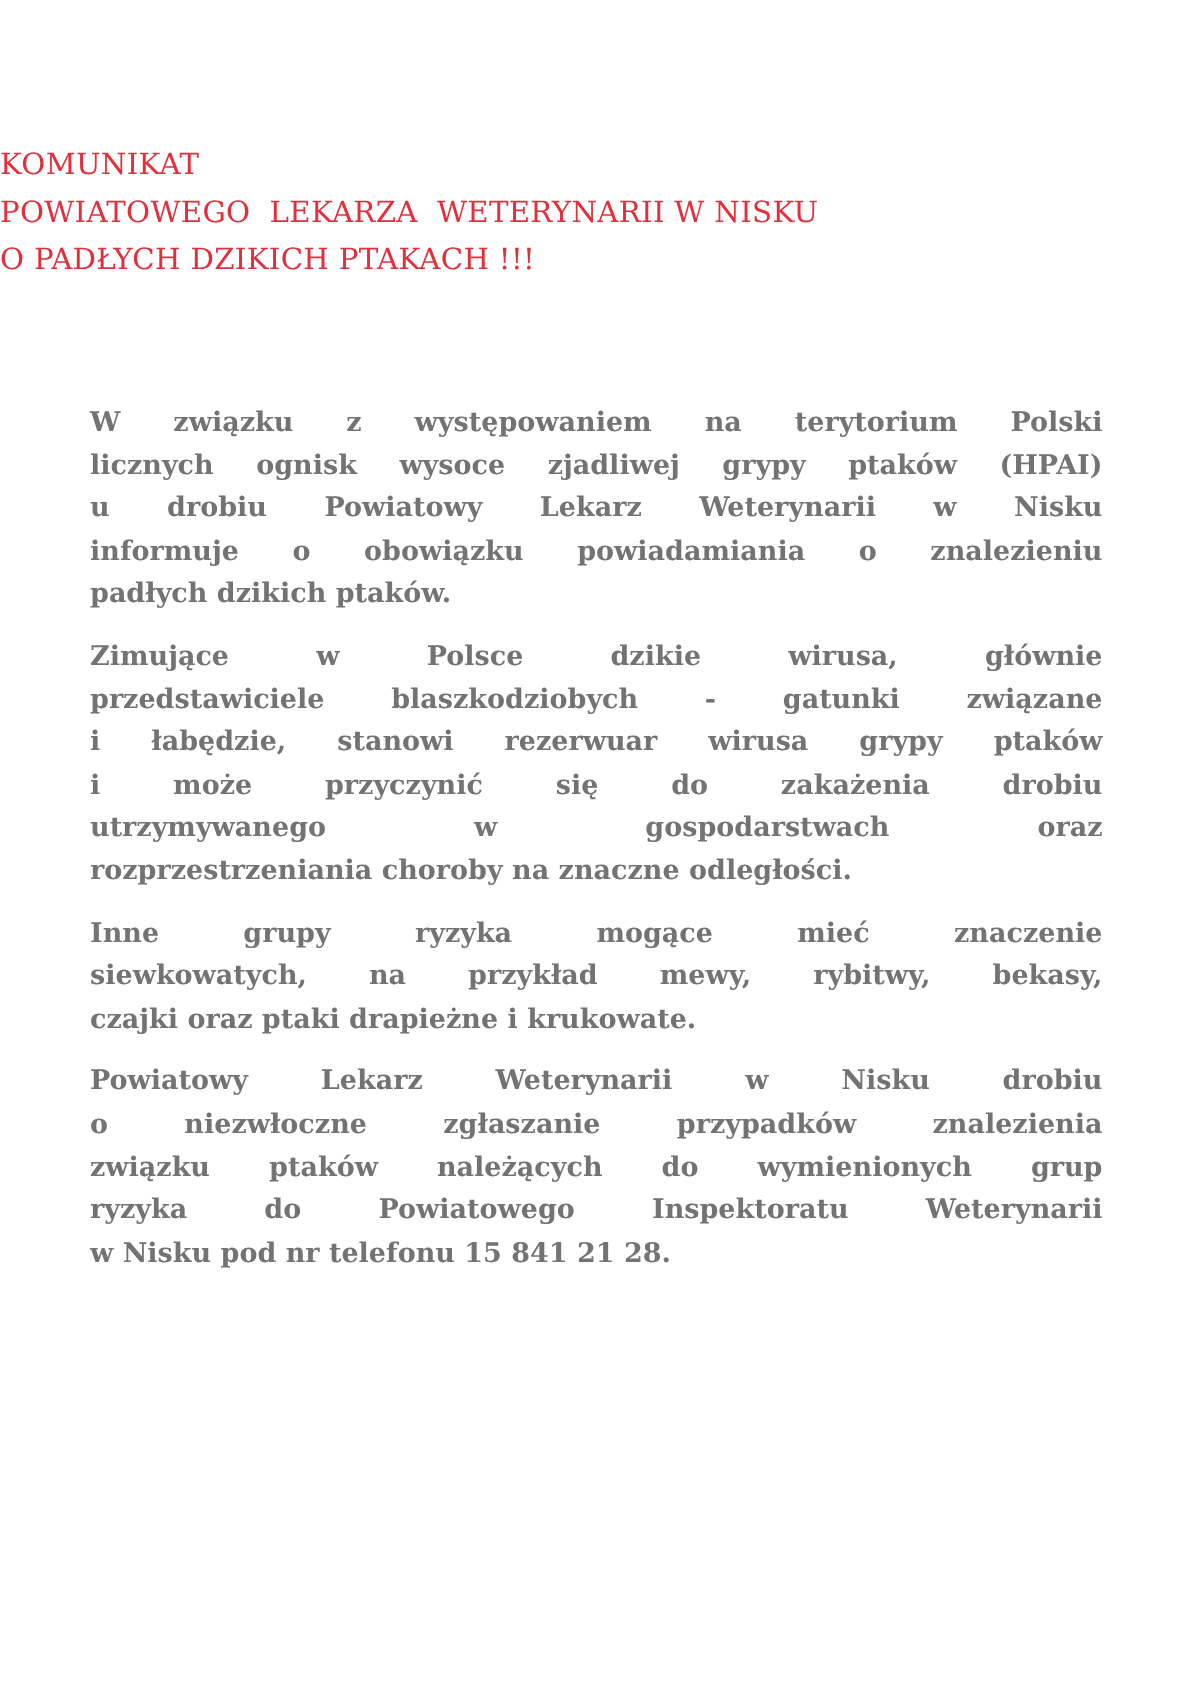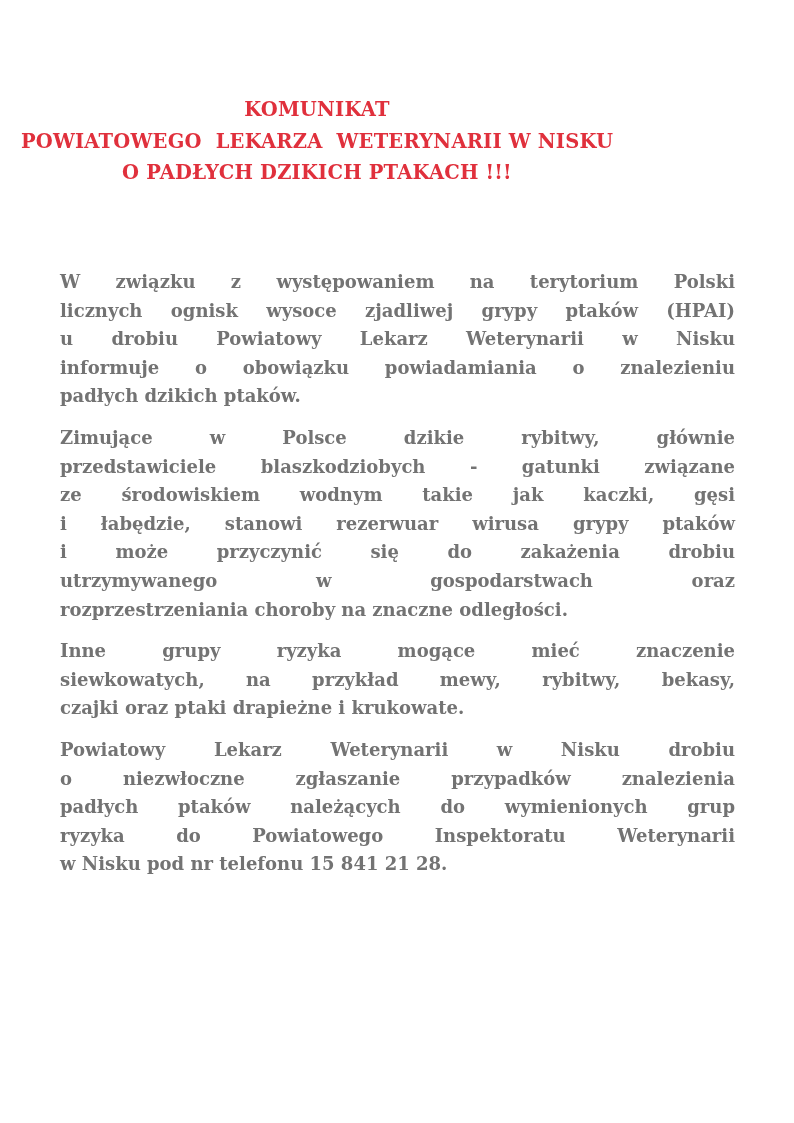--- a/index.html
+++ b/index.html
@@ -19,23 +19,22 @@
       left: 0; top: 0;
       width: 794px;
       height: 1123px;
       background: #ffffff;
     }
     .title-block {
       position: absolute;
       left: 0;
       top: 94px;
       width: 634px;
-      text-align: center;
       color: #e0303c;
-      font-weight: bold;
+      font-weight: normal;
       font-size: 19.5px;
       letter-spacing: 0.2px;
     }
     .title-line {
       height: 31.5px;
       line-height: 31.5px;
       white-space: pre;
     }
     .body-block {
       position: absolute;
@@ -77,37 +76,36 @@
 
     <div class="para">
       <span class="line">W związku z występowaniem na terytorium Polski</span>
       <span class="line">licznych ognisk wysoce zjadliwej grypy ptaków (HPAI)</span>
       <span class="line">u drobiu Powiatowy Lekarz Weterynarii w Nisku</span>
       <span class="line">informuje o obowiązku powiadamiania o znalezieniu</span>
       <span class="line last">padłych dzikich ptaków.</span>
     </div>
 
     <div class="para">
-      <span class="line">Zimujące w Polsce dzikie rybitwy, głównie</span>
+      <span class="line">Zimujące w Polsce dzikie wirusa, głównie</span>
       <span class="line">przedstawiciele blaszkodziobych - gatunki związane</span>
-      <span class="line">ze środowiskiem wodnym takie jak kaczki, gęsi</span>
       <span class="line">i łabędzie, stanowi rezerwuar wirusa grypy ptaków</span>
       <span class="line">i może przyczynić się do zakażenia drobiu</span>
       <span class="line">utrzymywanego w gospodarstwach oraz</span>
       <span class="line last">rozprzestrzeniania choroby na znaczne odległości.</span>
     </div>
 
     <div class="para">
       <span class="line">Inne grupy ryzyka mogące mieć znaczenie</span>
       <span class="line">siewkowatych, na przykład mewy, rybitwy, bekasy,</span>
       <span class="line last">czajki oraz ptaki drapieżne i krukowate.</span>
     </div>
 
     <div class="para">
       <span class="line">Powiatowy Lekarz Weterynarii w Nisku drobiu</span>
       <span class="line">o niezwłoczne zgłaszanie przypadków znalezienia</span>
-      <span class="line">padłych ptaków należących do wymienionych grup</span>
+      <span class="line">związku ptaków należących do wymienionych grup</span>
       <span class="line">ryzyka do Powiatowego Inspektoratu Weterynarii</span>
       <span class="line last">w Nisku pod  nr telefonu 15 841 21 28.</span>
     </div>
 
   </div>
 </div>
 
 </body></html>

